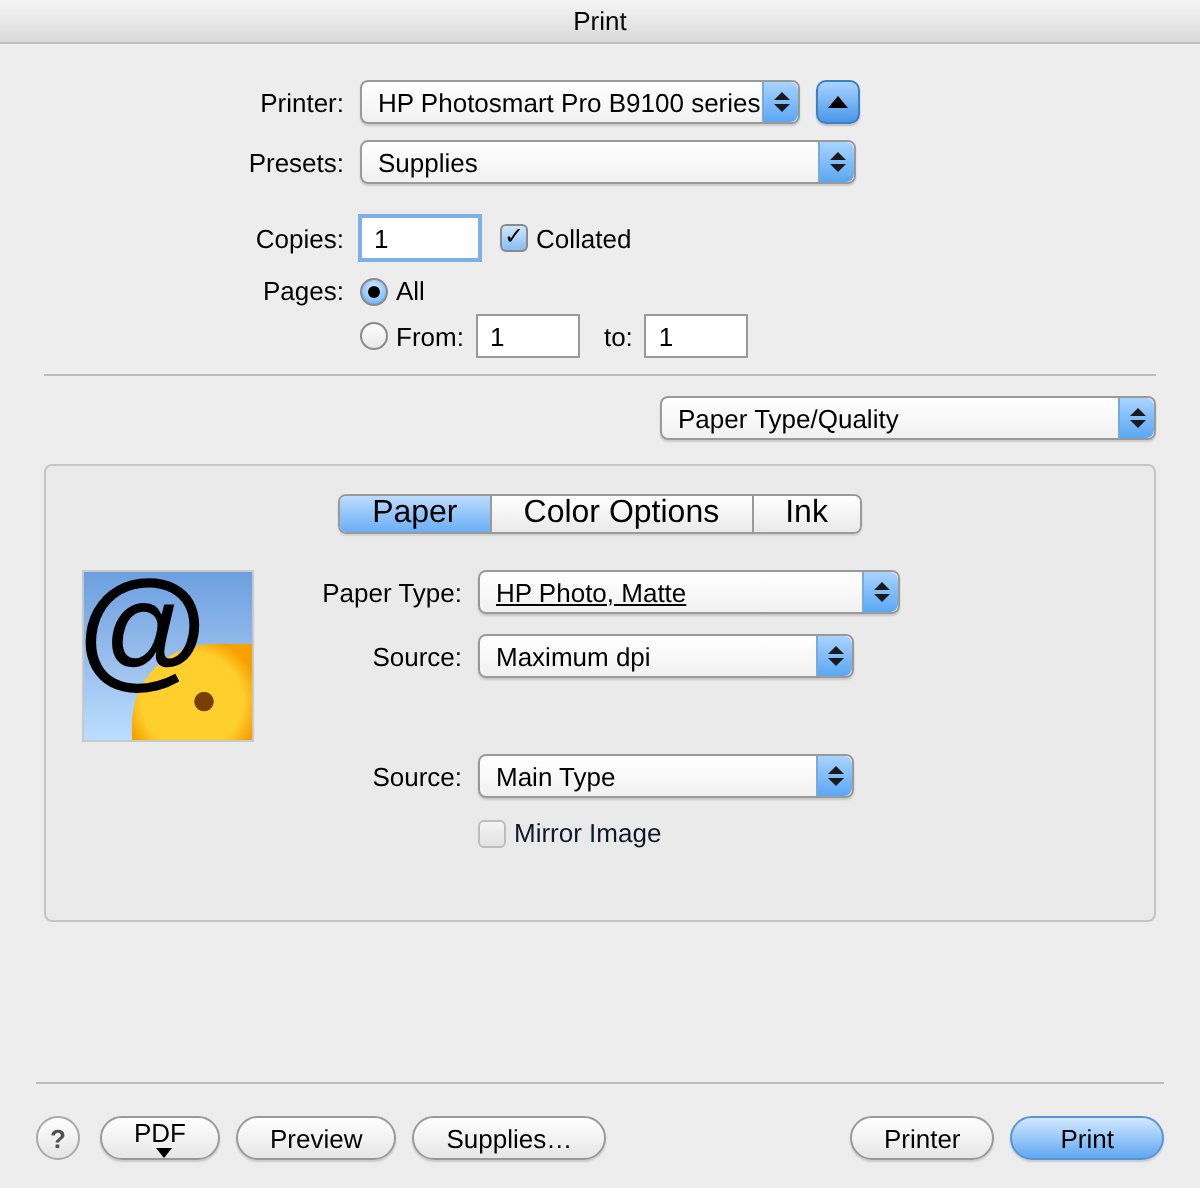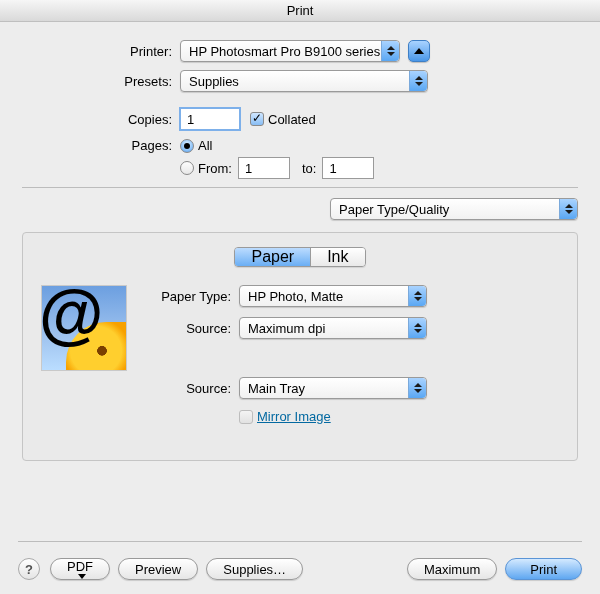--- a/index.html
+++ b/index.html
@@ -167,21 +167,21 @@
   .thumb-at {
     position: absolute; top: -10px; left: -4px;
     font-size: 66px; font-style: italic; font-weight: bold;
     color: #000;
   }
 
   .inner-rows { flex: 1; }
   .inner-row { display: flex; align-items: center; margin-bottom: 10px; }
   .inner-lbl { width: 92px; text-align: right; padding-right: 8px; }
 
-  .dis-text { color: #0369a1; text-decoration: underline; }
+  .dis-text { color: #0f172a; }
 
   .bottom-bar {
     position: absolute; bottom: 14px; left: 18px; right: 18px;
     display: flex; align-items: center;
   }
   .bottom-hr {
     position: absolute; bottom: 52px; left: 18px; right: 18px;
     height: 1px; background: #bcbcbc;
   }
   .help-btn {
@@ -277,51 +277,52 @@
     <div class="aqua-popup" style="width:248px;">
       <span class="txt">Paper Type/Quality</span>
       <span class="endcap"></span>
     </div>
   </div>
 
   <div class="groupbox">
     <div class="seg-wrap">
       <div class="seg">
         <div class="seg-item sel">Paper</div>
+        <div class="seg-item">Color Options</div>
         <div class="seg-item">Ink</div>
       </div>
     </div>
 
     <div style="display:flex;">
       <div class="preview-thumb">
         <div class="thumb-sky"></div>
         <div class="thumb-flower"></div>
         <div class="thumb-at">@</div>
       </div>
 
       <div class="inner-rows">
         <div class="inner-row">
           <div class="inner-lbl">Paper Type:</div>
-          <div class="aqua-popup" style="width:188px;">
+          <div class="aqua-popup" style="width:211px;text-decoration:underline;">
             <span class="txt">HP Photo, Matte</span>
             <span class="endcap"></span>
           </div>
         </div>
         <div class="inner-row">
           <div class="inner-lbl">Source:</div>
           <div class="aqua-popup" style="width:188px;">
             <span class="txt">Maximum dpi</span>
             <span class="endcap"></span>
           </div>
         </div>
         <div style="height:28px;"></div>
         <div class="inner-row">
           <div class="inner-lbl">Source:</div>
           <div class="aqua-popup" style="width:188px;">
-            <span class="txt">Main Tray</span>
+            <span class="txt">Main Type</span>
             <span class="endcap"></span>
           </div>
         </div>
         <div class="inner-row">
           <div class="inner-lbl"></div>
           <span class="cb disabled"></span>
           <span class="dis-text">Mirror Image</span>
         </div>
       </div>
     </div>
@@ -340,18 +341,18 @@
       <span class="tri"></span>
   </div>
   <div class="push-btn">
     <span>Preview</span>
   </div>
   <div class="push-btn">
     <span>Supplies…</span>
   </div>
   <div class="spacer"></div>
   <div class="push-btn">
-    <span>Maximum</span>
+    <span>Printer</span>
   </div>
   <div class="push-btn default" style="margin-right:0; padding:0 24px;">
     <span>Print</span>
   </div>
 </div>
 
 </body></html>

